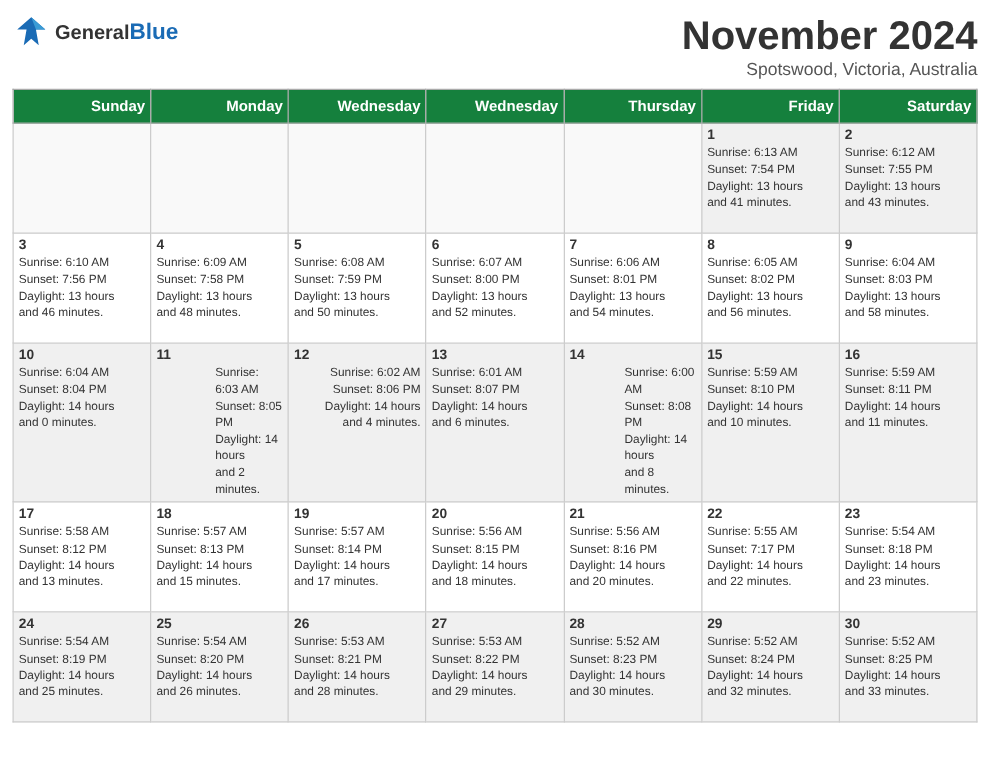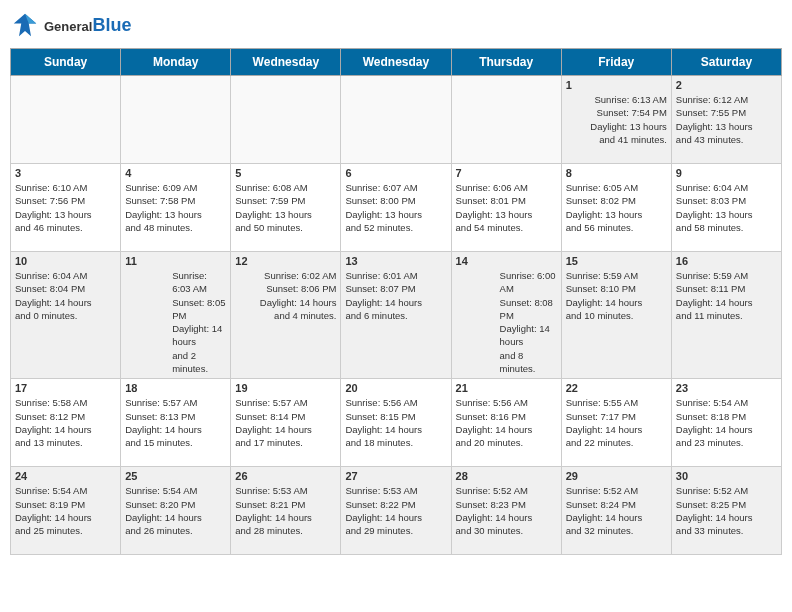--- a/index.html
+++ b/index.html
@@ -15,21 +15,21 @@
       justify-content: space-between;
       align-items: flex-start;
       margin-bottom: 8px;
     }
     .logo {
       display: flex;
       align-items: center;
       gap: 4px;
     }
     .logo-text-general {
-      font-size: 13px;
+      font-size: 16px;
       font-weight: bold;
       color: #333;
     }
     .logo-text-blue {
       font-size: 18px;
       font-weight: bold;
       color: #1a6bb5;
       margin-top: 22px;
     }
     .logo-bird {
@@ -47,23 +47,23 @@
     .location-title {
       font-size: 14px;
       color: #555;
     }
     .calendar {
       width: 100%;
       border-collapse: collapse;
       table-layout: fixed;
     }
     .calendar th {
-      background-color: #0369a1;
+      background-color: #15803d;
       color: #fff;
-      text-align: center;
+      text-align: right;
       padding: 6px 4px;
       font-size: 12px;
       border: 1px solid #aaa;
     }
     .calendar td {
       border: 1px solid #ccc;
       vertical-align: top;
       padding: 3px 4px;
       font-size: 9.5px;
       color: #333;
@@ -92,20 +92,24 @@
 <div class="header-area">
   <div class="logo">
     <svg class="logo-bird" viewBox="0 0 40 40">
       <polygon points="20,5 35,18 25,18 28,35 20,28 12,35 15,18 5,18" fill="#1a6bb5"></polygon>
       <polygon points="20,5 35,18 25,18" fill="#3a9bd5"></polygon>
     </svg>
     <div>
       <span class="logo-text-general">General</span><span class="logo-text-blue">Blue</span>
     </div>
   </div>
+  <div class="title-area">
+    <div class="month-title">November 2024</div>
+    <div class="location-title">Spotswood, Victoria, Australia</div>
+  </div>
 </div>
 
 <table class="calendar">
   <thead>
     <tr>
     <th>Sunday</th>
         <th>Monday</th>
         <th>Wednesday</th>
         <th>Wednesday</th>
         <th>Thursday</th>
@@ -115,21 +119,21 @@
   </thead>
   <tbody id="calendar-body">
   <tr>
         <td class="empty"></td>
         <td class="empty"></td>
         <td class="empty"></td>
         <td class="empty"></td>
         <td class="empty"></td>
         <td class="shaded">
           <span class="day-number">1</span>
-          <div class="day-info" style="white-space: pre-line; text-align: right;">Sunrise: 6:13 AM
+          <div class="day-info" style="white-space: pre-line;">Sunrise: 6:13 AM
 Sunset: 7:54 PM
 Daylight: 13 hours
 and 41 minutes.</div>
         </td>
         <td class="shaded">
           <span class="day-number">2</span>
           <div class="day-info" style="white-space: pre-line;">Sunrise: 6:12 AM
 Sunset: 7:55 PM
 Daylight: 13 hours
 and 43 minutes.</div>

